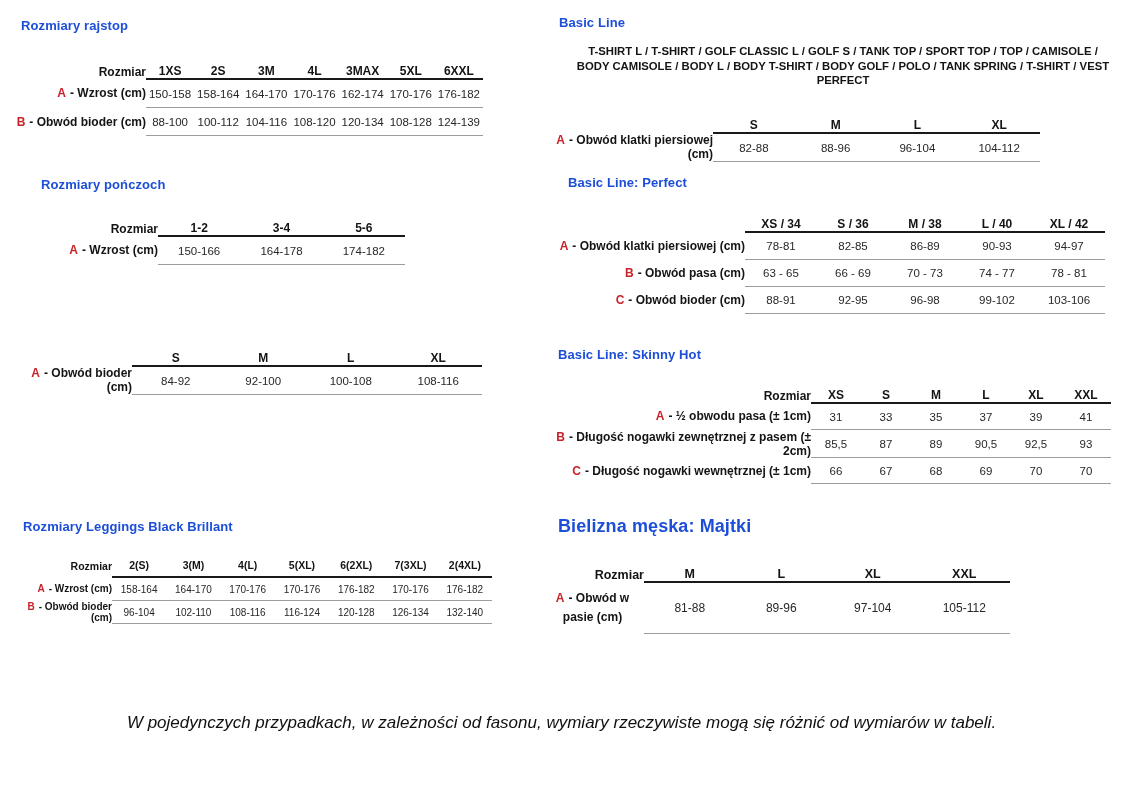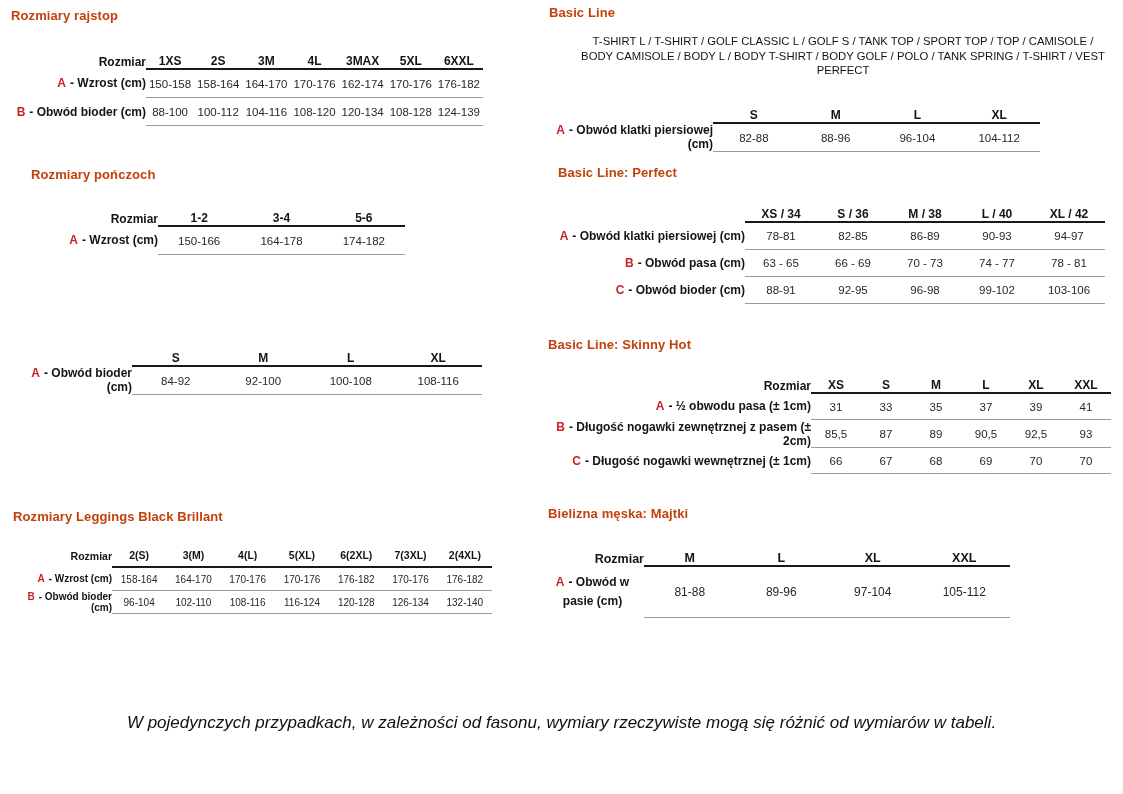--- a/index.html
+++ b/index.html
@@ -10,31 +10,31 @@
   }
   .page {
     position: relative;
     width: 1123px;
     height: 794px;
     background: #ffffff;
     overflow: hidden;
   }
   .tbl-section { position: absolute; }
   .tbl-title {
-    margin: 3px;
+    margin: 13px;
     font-size: 13px;
     font-weight: 700;
-    color: #c2410c;
+    color: #1d4ed8;
     letter-spacing: 0.1px;
   }
   .tbl-subtitle {
     margin-top: 14px;
     text-align: center;
     font-size: 11.3px;
-    font-weight: 400;
+    font-weight: 700;
     line-height: 1.3;
     color: #141414;
     margin-left: 30px;
   }
   table.size-table {
     border-collapse: collapse;
     table-layout: fixed;
     width: 100%;
     margin-top: 31px;
   }
@@ -92,21 +92,21 @@
   #sec-basic-line-perfect .lbl { width: 190px; }
   #sec-basic-line-perfect table { margin-top: 27px; }
   #sec-basic-line-perfect tbody td { height: 26px; }
 
   #sec-basic-line-skinny-hot { left: 545px; top: 334px; width: 566px; }
   #sec-basic-line-skinny-hot .lbl { width: 266px; }
   #sec-basic-line-skinny-hot table { margin-top: 26px; }
   #sec-basic-line-skinny-hot tbody td { height: 25px; }
 
   #sec-bielizna-meska { left: 545px; top: 503px; width: 465px; }
-  #sec-bielizna-meska .tbl-title { font-size: 13px; }
+  #sec-bielizna-meska .tbl-title { font-size: 18px; }
   #sec-bielizna-meska .lbl { width: 99px; }
   #sec-bielizna-meska thead th { font-size: 12.5px; }
   #sec-bielizna-meska table { margin-top: 30px; }
   #sec-bielizna-meska tbody td { height: 50px; font-size: 12px; }
   #sec-bielizna-meska tbody th.lbl {
     text-align: center;
     padding-right: 4px;
     line-height: 1.55;
   }
 

